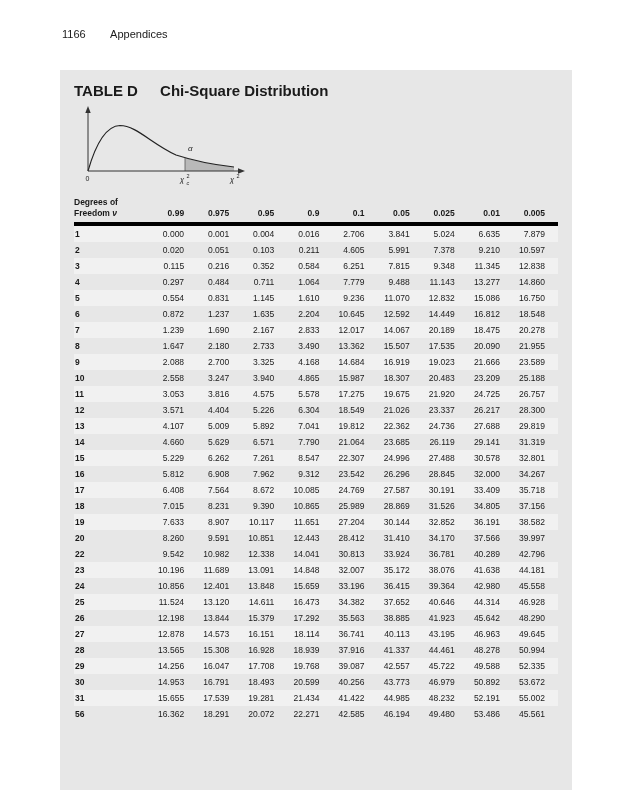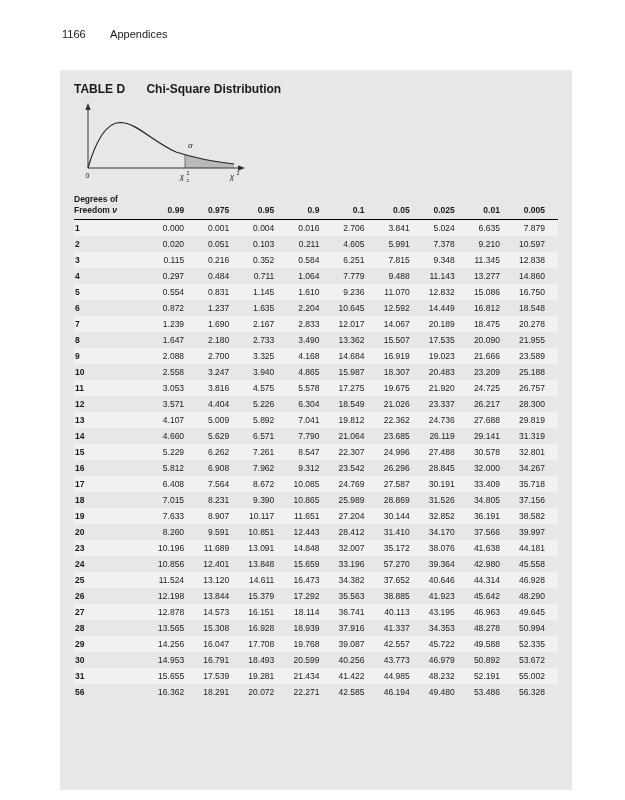--- a/index.html
+++ b/index.html
@@ -16,21 +16,21 @@
     font-size:11px;
   }
   .page-number { font-weight:normal; margin-right:22px; }
   .panel {
     position:absolute; left:60px; top:70px;
     width:512px; height:720px;
     background:#e7e7e7;
     box-sizing:border-box;
     padding:12px 14px;
   }
-  .table-titlebar { font-size:12px; font-weight:bold; }
+  .table-titlebar { font-size:15px; font-weight:bold; }
   .table-label { margin-right:18px; }
   .formula {
     font-size:10px; font-weight:bold;
     margin:3px 0 4px 12px;
     white-space:pre-wrap;
   }
   .it { font-style:italic; }
   .supsub {
     display:inline-flex; flex-direction:column;
     font-size:6px; line-height:1.05;
@@ -43,21 +43,21 @@
     border-collapse:collapse;
     table-layout:fixed;
     font-size:8.5px;
   }
   table.chitable th, table.chitable td { padding:0; }
   th.df-head {
     width:78px; text-align:left; vertical-align:bottom;
     font-weight:bold; line-height:1.25;
   }
   thead th {
-    border-bottom:1px solid #000000;
+    border-bottom:4px solid #000000;
     padding-bottom:4px !important;
     text-align:right; vertical-align:bottom;
     font-weight:bold;
     padding-right:13px !important;
   }
   thead th.df-head { text-align:left; padding-right:0 !important; }
   tbody td {
     height:16px; line-height:16px;
     text-align:right; padding-right:13px !important;
     font-weight:normal;
@@ -360,40 +360,52 @@
           <td>8.260</td>
           <td>9.591</td>
           <td>10.851</td>
           <td>12.443</td>
           <td>28.412</td>
           <td>31.410</td>
           <td>34.170</td>
           <td>37.566</td>
           <td>39.997</td>
         </tr>
+        <tr>
+          <td class="df">22</td>
+          <td>9.542</td>
+          <td>10.982</td>
+          <td>12.338</td>
+          <td>14.041</td>
+          <td>30.813</td>
+          <td>33.924</td>
+          <td>36.781</td>
+          <td>40.289</td>
+          <td>42.796</td>
+        </tr>
         <tr class="light">
           <td class="df">23</td>
           <td>10.196</td>
           <td>11.689</td>
           <td>13.091</td>
           <td>14.848</td>
           <td>32.007</td>
           <td>35.172</td>
           <td>38.076</td>
           <td>41.638</td>
           <td>44.181</td>
         </tr>
         <tr>
           <td class="df">24</td>
           <td>10.856</td>
           <td>12.401</td>
           <td>13.848</td>
           <td>15.659</td>
           <td>33.196</td>
-          <td>57.270</td>
+          <td>36.415</td>
           <td>39.364</td>
           <td>42.980</td>
           <td>45.558</td>
         </tr>
         <tr class="light">
           <td class="df">25</td>
           <td>11.524</td>
           <td>13.120</td>
           <td>14.611</td>
           <td>16.473</td>
@@ -428,21 +440,21 @@
           <td>49.645</td>
         </tr>
         <tr>
           <td class="df">28</td>
           <td>13.565</td>
           <td>15.308</td>
           <td>16.928</td>
           <td>18.939</td>
           <td>37.916</td>
           <td>41.337</td>
-          <td>34.353</td>
+          <td>44.461</td>
           <td>48.278</td>
           <td>50.994</td>
         </tr>
         <tr class="light">
           <td class="df">29</td>
           <td>14.256</td>
           <td>16.047</td>
           <td>17.708</td>
           <td>19.768</td>
           <td>39.087</td>
@@ -478,18 +490,18 @@
         <tr>
           <td class="df">56</td>
           <td>16.362</td>
           <td>18.291</td>
           <td>20.072</td>
           <td>22.271</td>
           <td>42.585</td>
           <td>46.194</td>
           <td>49.480</td>
           <td>53.486</td>
-          <td>56.328</td>
+          <td>45.561</td>
         </tr>
       </tbody>
   </table>
 
 </div>
 
 </body></html>

